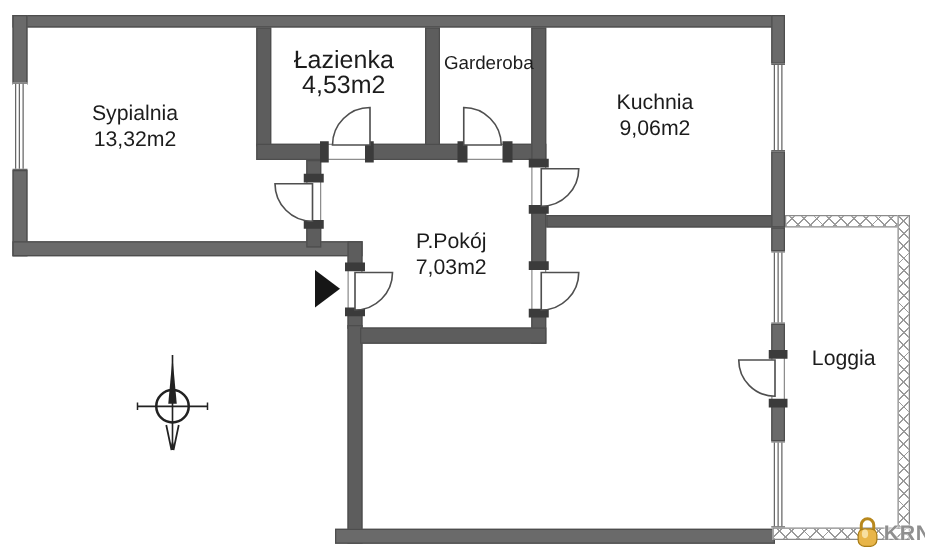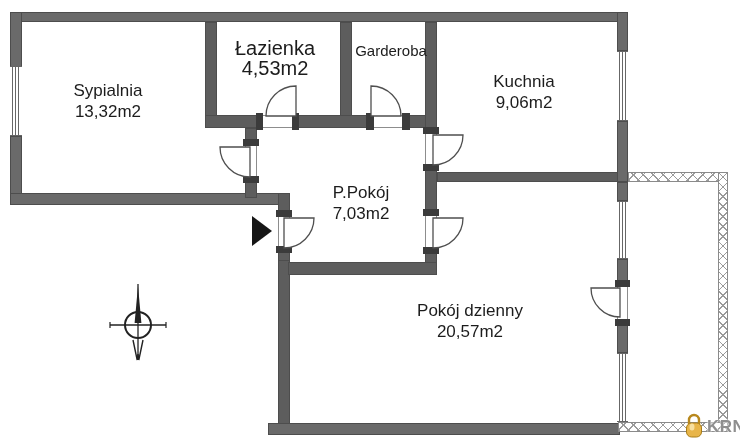--- a/index.html
+++ b/index.html
@@ -145,25 +145,22 @@
     <div class="rname">Garderoba</div>
   </div>
   <div class="room-label" style="left:464px;top:71px;width:120px;">
     <div class="rname">Kuchnia</div>
     <div class="rarea">9,06m2</div>
   </div>
   <div class="room-label" style="left:301px;top:182px;width:120px;">
     <div class="rname">P.Pokój</div>
     <div class="rarea">7,03m2</div>
   </div>
-  <div class="room-label" style="left:380px;top:300px;width:180px;">
-    <div class="rname">Pokój dzienny</div>
-    <div class="rarea">20,57m2</div>
-  </div>
   <div class="room-label" style="left:625px;top:276px;width:100px;">
+    <div class="rname">Loggia</div>
   </div>
 
   <div id="watermark">
     <svg width="22" height="28" viewBox="0 0 22 28">
       <path d="M6,13 v-4 a5,5 0 0 1 10,0 v4" fill="none" stroke="#b8881d" stroke-width="2.4"></path>
       <rect x="3.5" y="12" width="15" height="14" rx="5" fill="#e8b549" stroke="#a97d17" stroke-width="1"></rect>
       <ellipse cx="9" cy="16" rx="2.5" ry="3.5" fill="#f7dfa0" stroke="none"></ellipse>
     </svg>
     <span id="wm-text">KRN.pl</span>
   </div>

